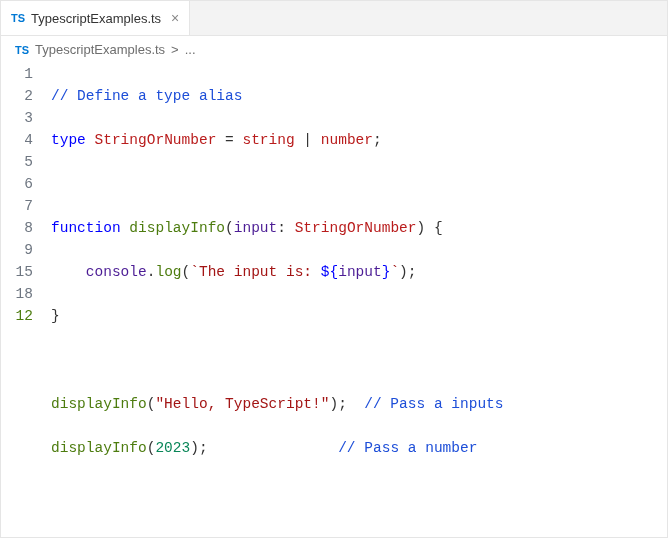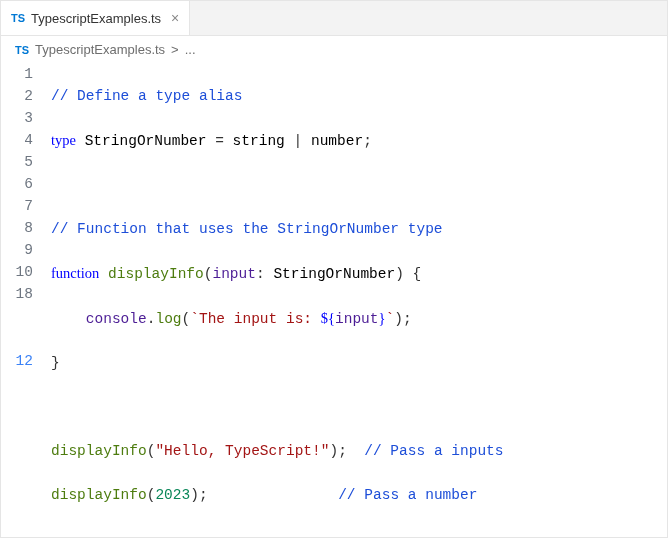--- a/index.html
+++ b/index.html
@@ -58,25 +58,25 @@
     padding-bottom: 8px;
   }
   .gutter {
     width: 50px;
     text-align: right;
     color: #237893;
     padding-right: 18px;
     user-select: none;
   }
   .gutter div { color: #6e7681; }
-  .gutter .active { color: #3b82f6; margin-top: 45px; }
+  .gutter .active { color: #4d7c0f; }
   .code { flex: 1; white-space: pre; color: #333; }
   .tok-comment { color: #1d4ed8; }
-  .tok-keyword { color: #0000ff; font-family: Liberation Serif, serif; }
-  .tok-type    { color: #000000; }
+  .tok-keyword { color: #0000ff; }
+  .tok-type    { color: #b91c1c; }
   .tok-func    { color: #4d7c0f; }
   .tok-var     { color: #4c1d95; }
   .tok-string  { color: #a31515; }
   .tok-number  { color: #098658; }
   .tok-punct   { color: #333; }
 </style>
 </head>
 <body>
 
 <div class="tab-bar">
@@ -98,29 +98,28 @@
   <div class="gutter">
     <div>1</div>
     <div>2</div>
     <div>3</div>
     <div>4</div>
     <div>5</div>
     <div>6</div>
     <div>7</div>
     <div>8</div>
     <div>9</div>
-    <div>10</div>
+    <div>15</div>
     <div>18</div>
     <div class="active">12</div>
   </div>
   <div class="code">
 <div><span class="tok-comment">// Define a type alias</span></div>
 <div><span class="tok-keyword">type</span> <span class="tok-type">StringOrNumber</span><span class="tok-punct"> = </span><span class="tok-type">string</span><span class="tok-punct"> | </span><span class="tok-type">number</span><span class="tok-punct">;</span></div>
 <div> </div>
-<div><span class="tok-comment">// Function that uses the StringOrNumber type</span></div>
 <div><span class="tok-keyword">function</span> <span class="tok-func">displayInfo</span><span class="tok-punct">(</span><span class="tok-var">input</span><span class="tok-punct">: </span><span class="tok-type">StringOrNumber</span><span class="tok-punct">)</span><span class="tok-punct"> {</span></div>
 <div><span>    </span><span class="tok-var">console</span><span class="tok-punct">.</span><span class="tok-func">log</span><span class="tok-punct">(</span><span class="tok-string">`</span><span class="tok-string">The input is: </span><span class="tok-keyword">${</span><span class="tok-var">input</span><span class="tok-keyword">}</span><span class="tok-string">`</span><span class="tok-punct">);</span></div>
 <div><span class="tok-punct">}</span></div>
 <div> </div>
 <div><span class="tok-func">displayInfo</span><span class="tok-punct">(</span><span class="tok-string">"Hello, TypeScript!"</span><span class="tok-punct">);</span><span>  </span><span class="tok-comment">// Pass a inputs</span></div>
 <div><span class="tok-func">displayInfo</span><span class="tok-punct">(</span><span class="tok-number">2023</span><span class="tok-punct">);</span><span>               </span><span class="tok-comment">// Pass a number</span></div>
 
   </div>
 </div>
 

